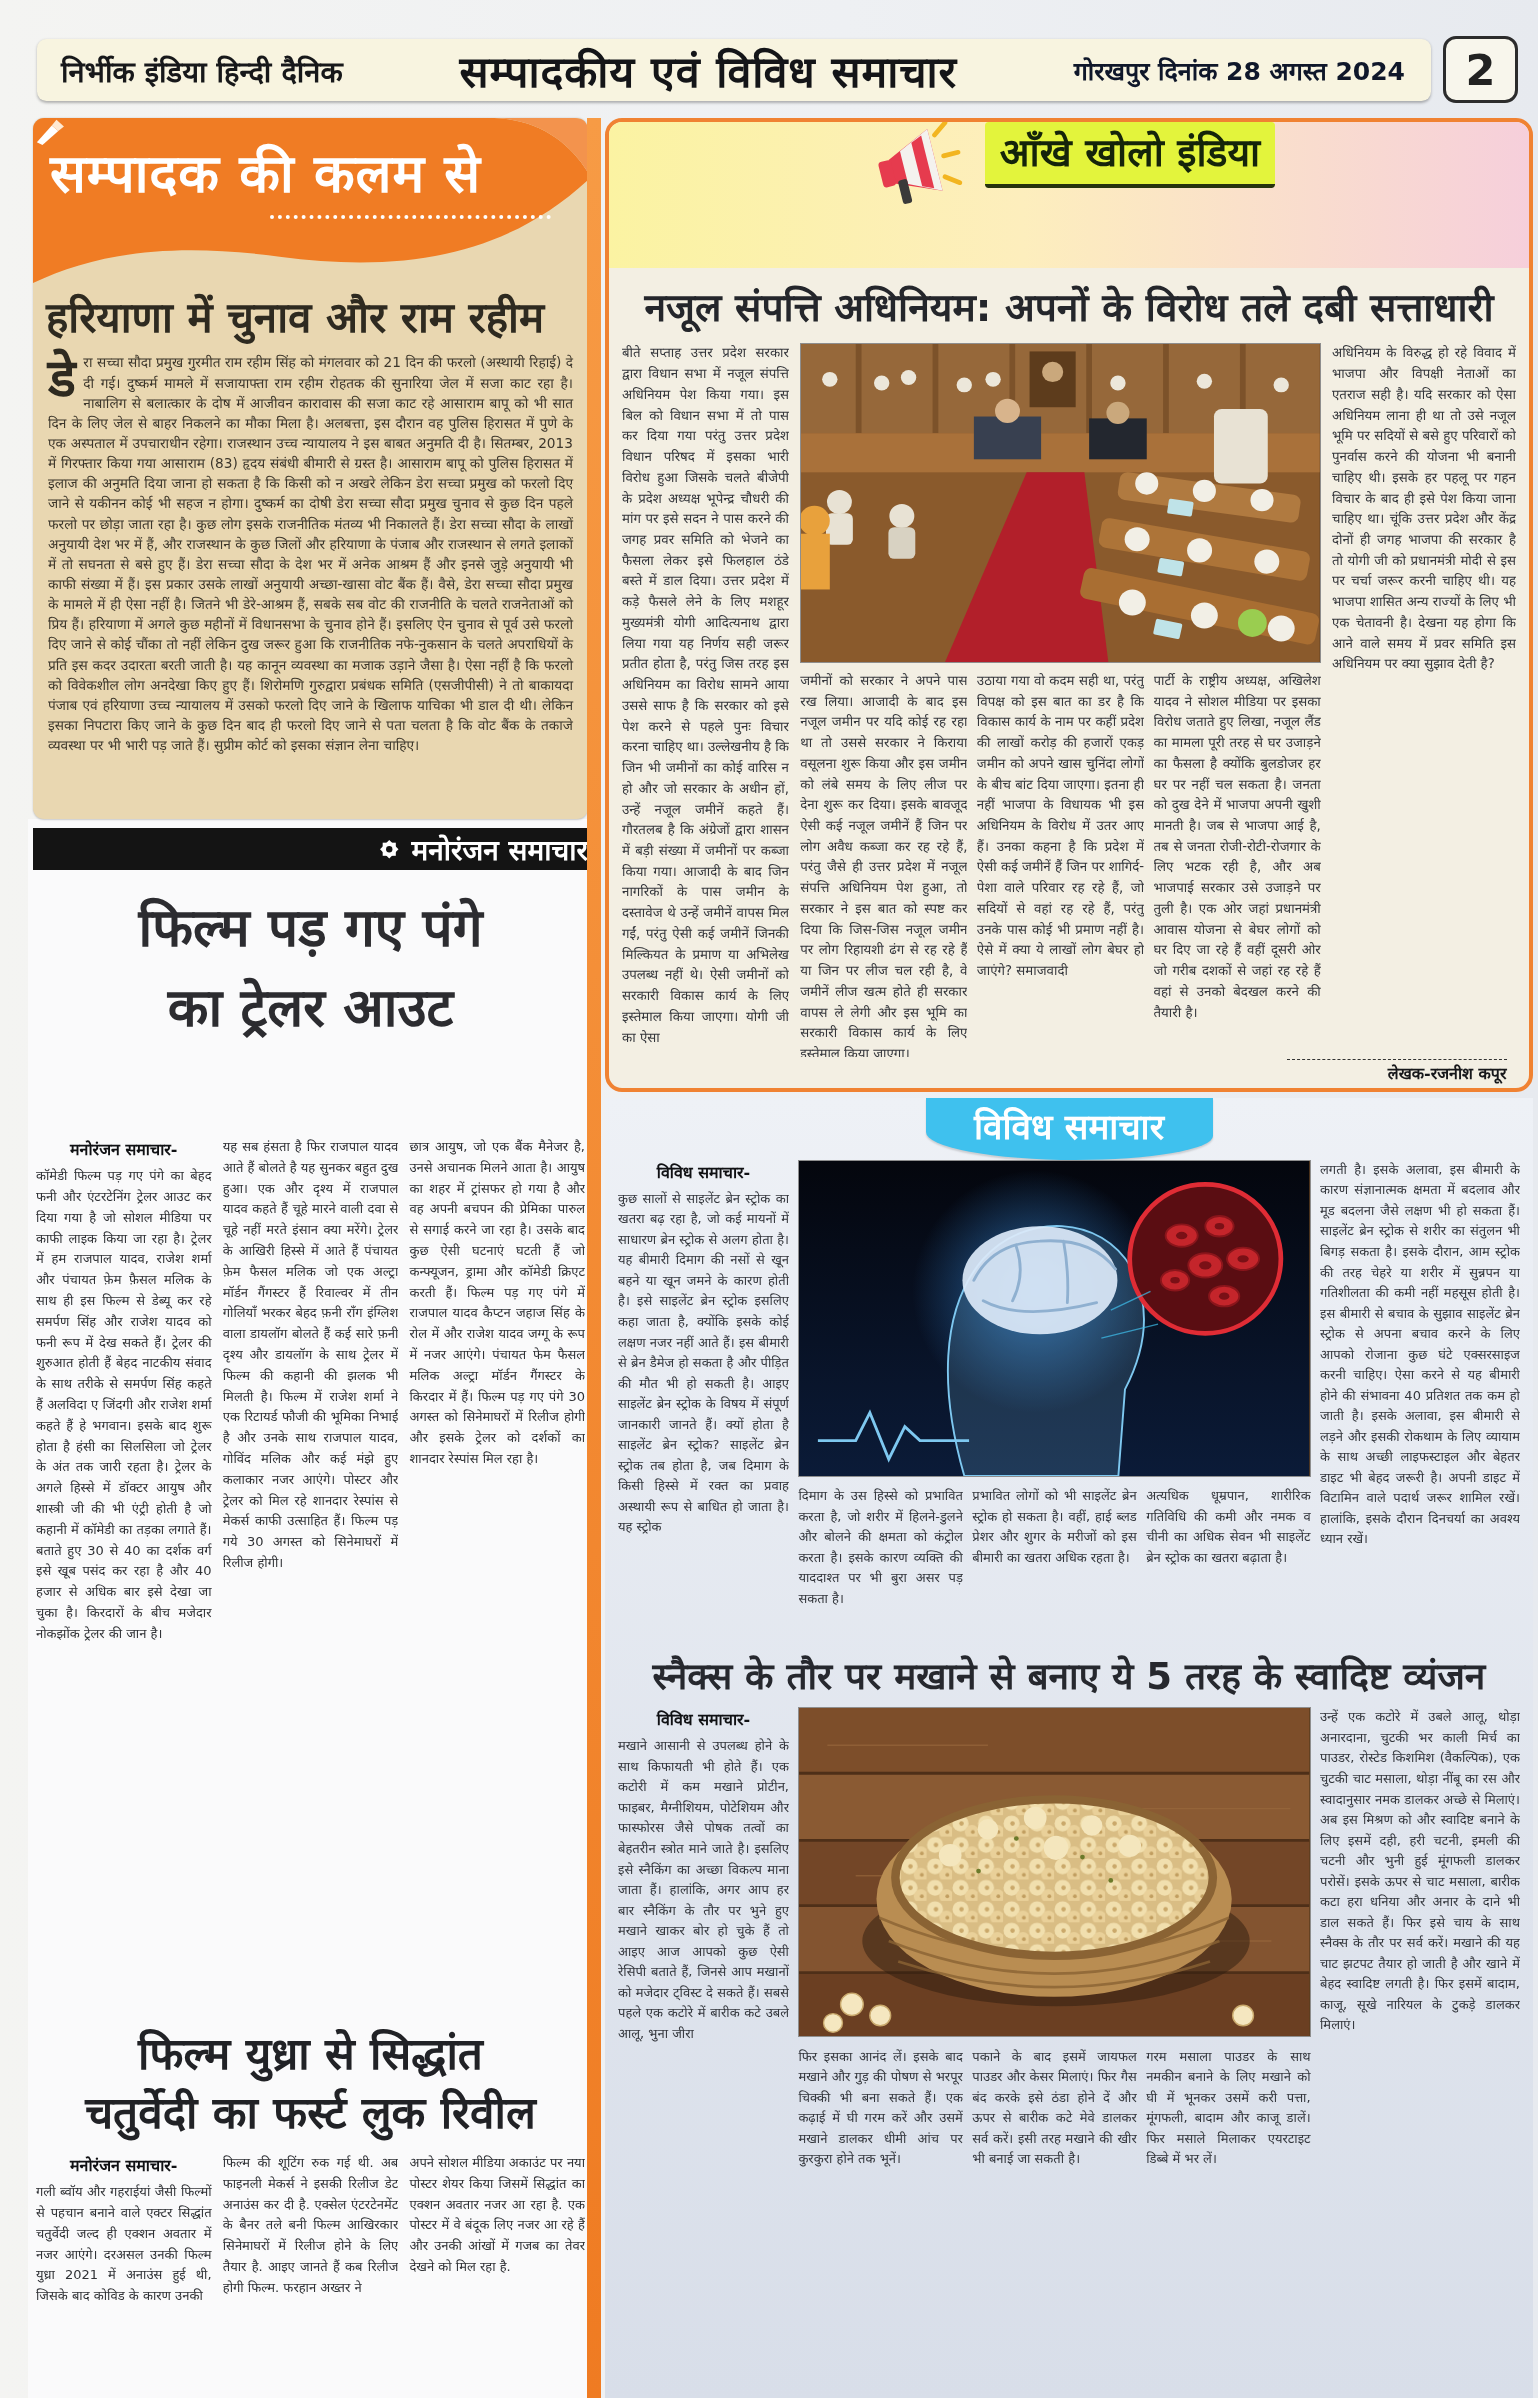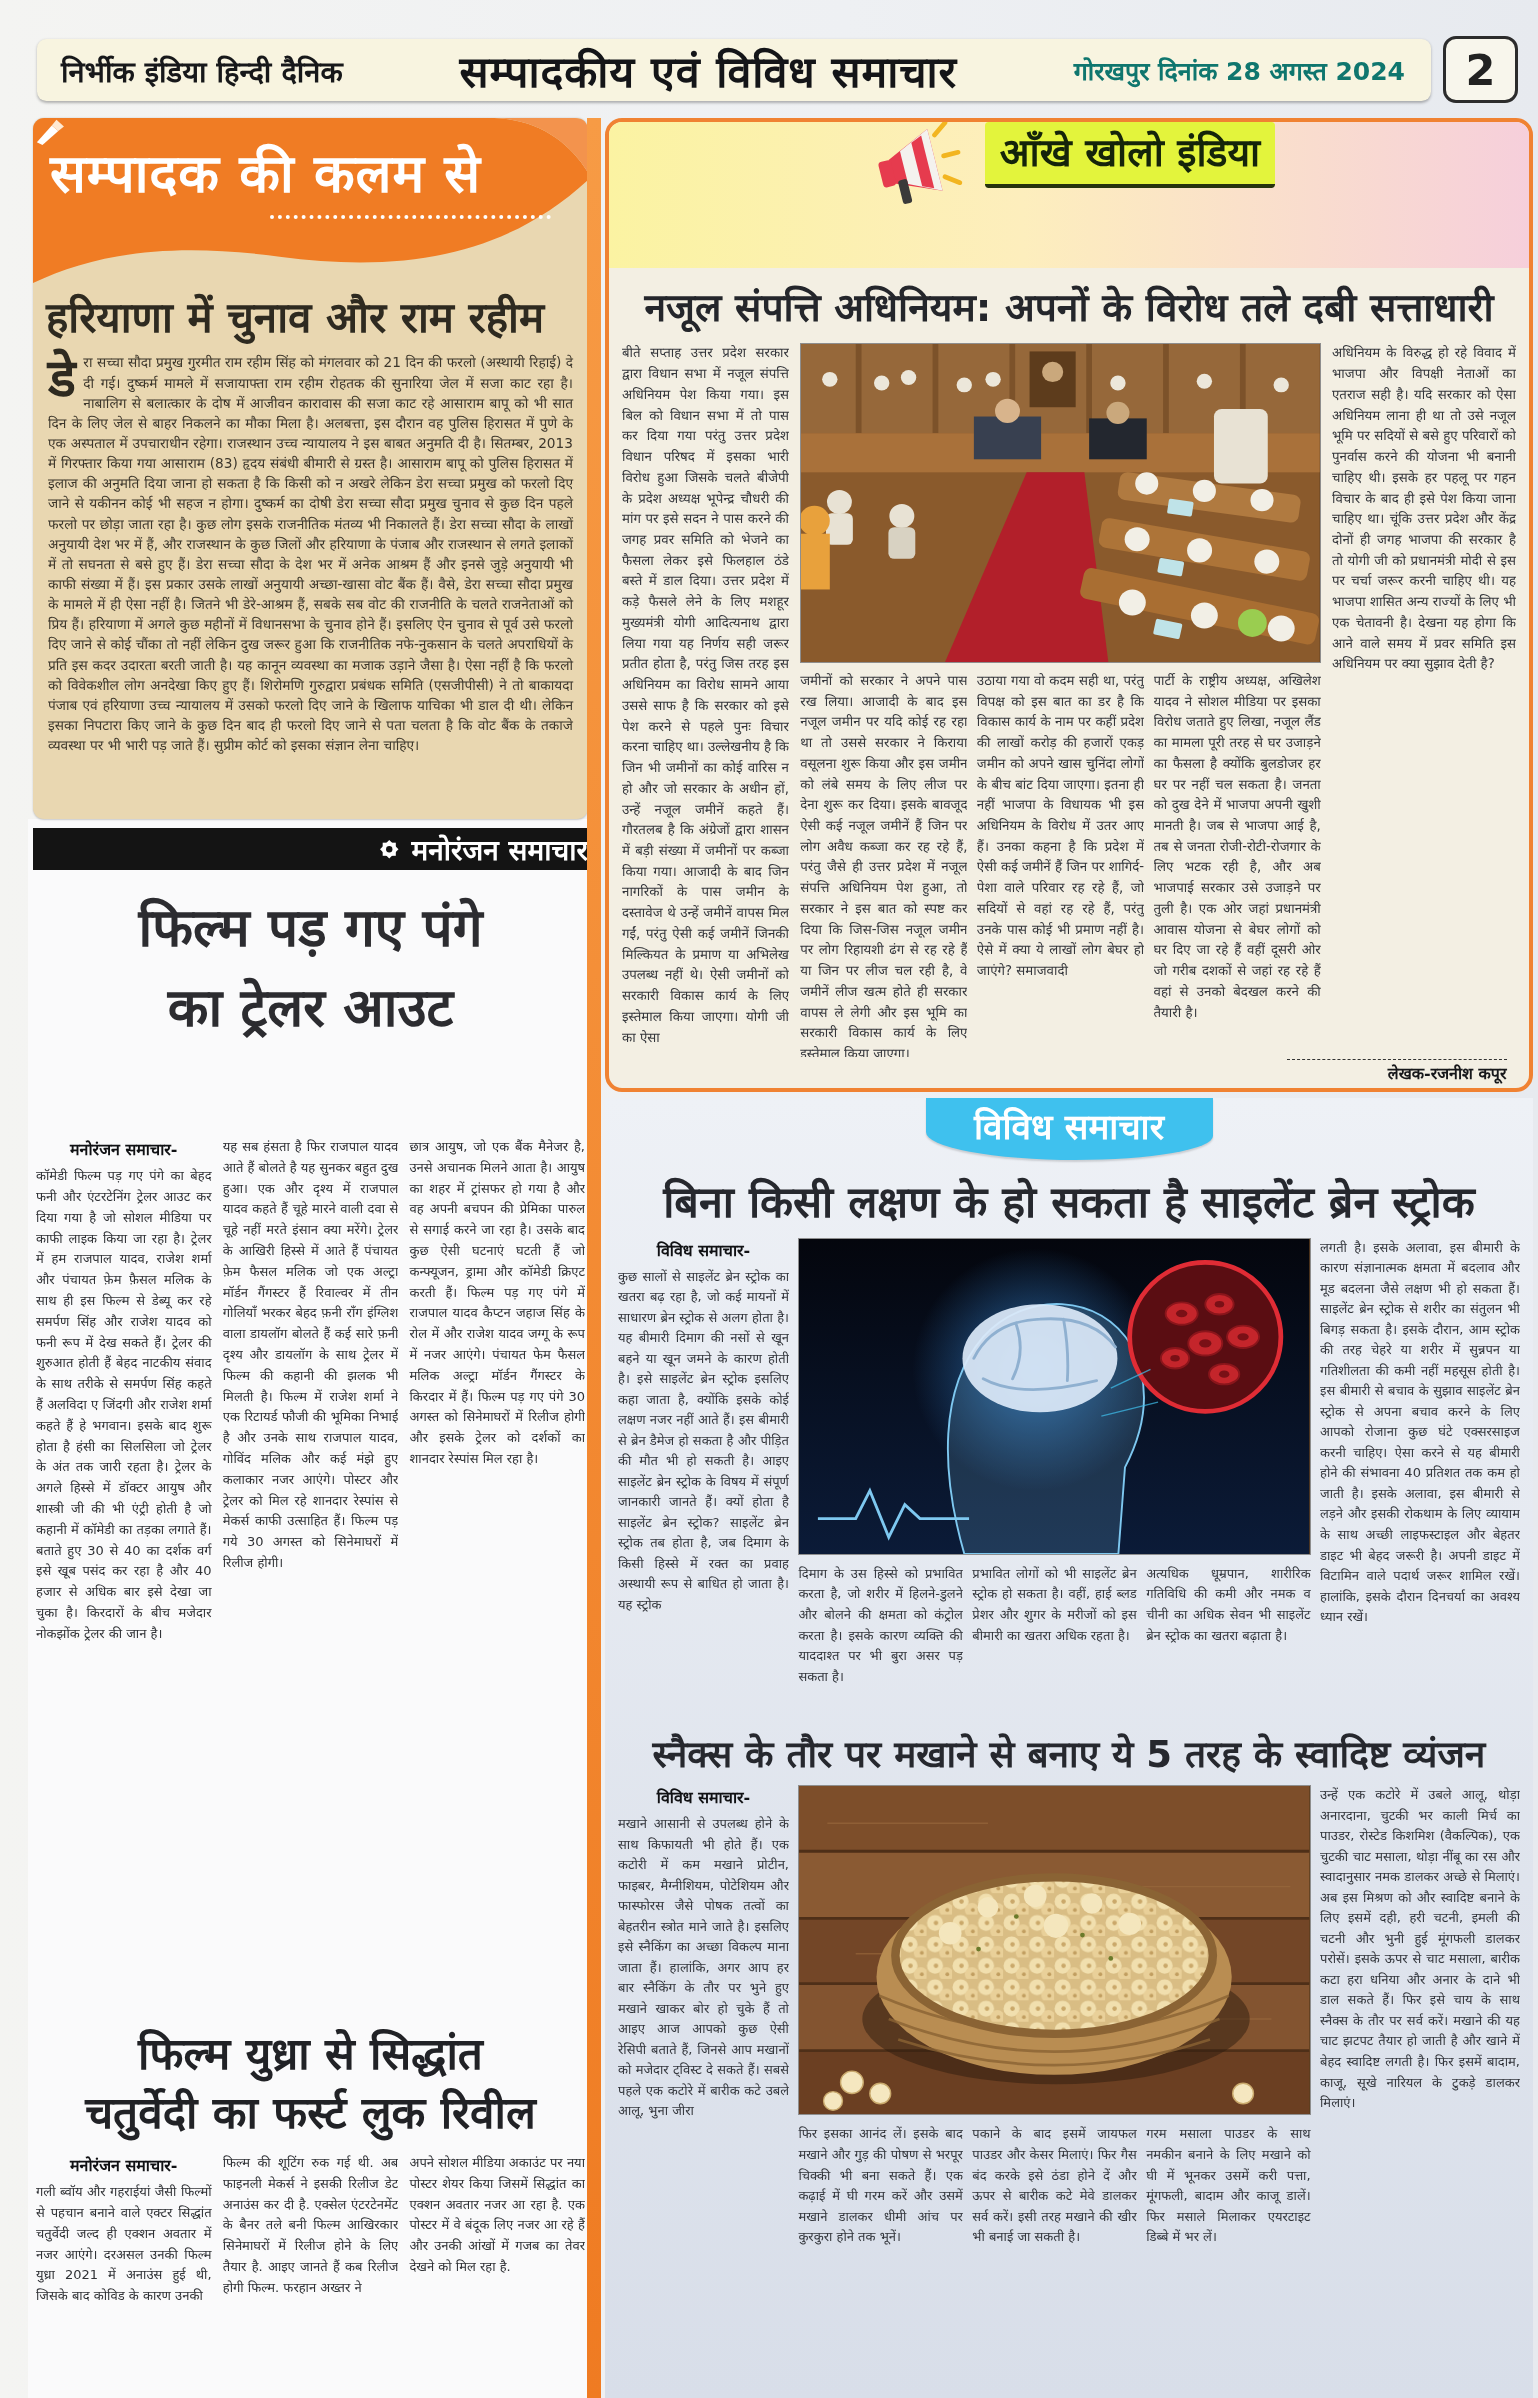--- a/index.html
+++ b/index.html
@@ -4,21 +4,21 @@
 <style>
   * { margin:0; padding:0; box-sizing:border-box; }
   html,body { background:#e9ebee; }
   body { font-family:"DejaVu Sans","Liberation Sans",sans-serif; }
   #page { position:relative; width:1538px; height:2399px; background:linear-gradient(90deg,#f4f4f2 0%,#eef0f3 55%,#e7eaef 100%); overflow:hidden; }
 
   
   .header { position:absolute; left:37px; top:39px; width:1394px; height:62px; background:#f8f4e0; border-radius:9.4px; box-shadow:0 1.9px 2.8px rgba(0,0,0,.28); display:flex; align-items:center; }
   .brand { padding-left:24px; font-size:29px; font-weight:800; color:#17181a; white-space:nowrap; }
   .edition-title { flex:1; text-align:center; font-size:43px; font-weight:800; color:#141518; letter-spacing:0.9px; white-space:nowrap; }
-  .dateline { padding-right:26px; font-size:25px; font-weight:800; color:#0f766e; white-space:nowrap; }
+  .dateline { padding-right:26px; font-size:25px; font-weight:800; color:#0f172a; white-space:nowrap; }
   .pagebox { position:absolute; left:1443px; top:36px; width:75px; height:67px; background:#f8f6ec; border:3.7px solid #2c2c2c; border-radius:13px; display:flex; align-items:center; justify-content:center; font-size:43px; font-weight:700; color:#222; }
 
   
   .left-lower-bg { position:absolute; left:28px; top:819px; width:564px; height:1580px; background:#fafafb; }
   .editorial { position:absolute; left:33px; top:118px; width:555px; height:701px; background:#e9d7b1; border-radius:11.2px; overflow:hidden; box-shadow:0 0.9px 1.9px rgba(0,0,0,.2); }
   .ed-banner { position:relative; width:555px; height:171px; }
   .ed-banner svg { position:absolute; inset:0; }
   .ed-banner-text { position:absolute; left:17px; top:17px; font-size:53px; font-weight:800; color:#fff; letter-spacing:0.9px; }
   .ed-dots { position:absolute; right:37px; top:97px; width:281px; border-top:4.7px dotted #fff; }
   .ed-pen { position:absolute; right:7.5px; top:86px; }
@@ -232,21 +232,20 @@
     </div>
     <div class="author-row">
       <div class="author-dash"></div>
       <div class="author">लेखक-रजनीश कपूर</div>
     </div>
   </div>
 
   <div class="vividh">
     <div class="v-badge">विविध समाचार</div>
 
-    <div class="v-headline">बिना किसी लक्षण के हो सकता है साइलेंट ब्रेन स्ट्रोक</div>
     <div class="story brain-story">
       <div class="st-left">
         <div class="byline">विविध समाचार-</div>
         <div class="col">कुछ सालों से साइलेंट ब्रेन स्ट्रोक का खतरा बढ़ रहा है, जो कई मायनों में साधारण ब्रेन स्ट्रोक से अलग होता है। यह बीमारी दिमाग की नसों से खून बहने या खून जमने के कारण होती है। इसे साइलेंट ब्रेन स्ट्रोक इसलिए कहा जाता है, क्योंकि इसके कोई लक्षण नजर नहीं आते हैं। इस बीमारी से ब्रेन डैमेज हो सकता है और पीड़ित की मौत भी हो सकती है। आइए साइलेंट ब्रेन स्ट्रोक के विषय में संपूर्ण जानकारी जानते हैं। क्यों होता है साइलेंट ब्रेन स्ट्रोक? साइलेंट ब्रेन स्ट्रोक तब होता है, जब दिमाग के किसी हिस्से में रक्त का प्रवाह अस्थायी रूप से बाधित हो जाता है। यह स्ट्रोक</div>
       </div>
       <div class="st-mid">
         <div class="photo brain-img">
           <svg viewBox="0 0 540 338" width="100%" height="100%" preserveAspectRatio="none">
             <defs>
               <linearGradient id="bg-dark" x1="0" y1="0" x2="0" y2="1">

